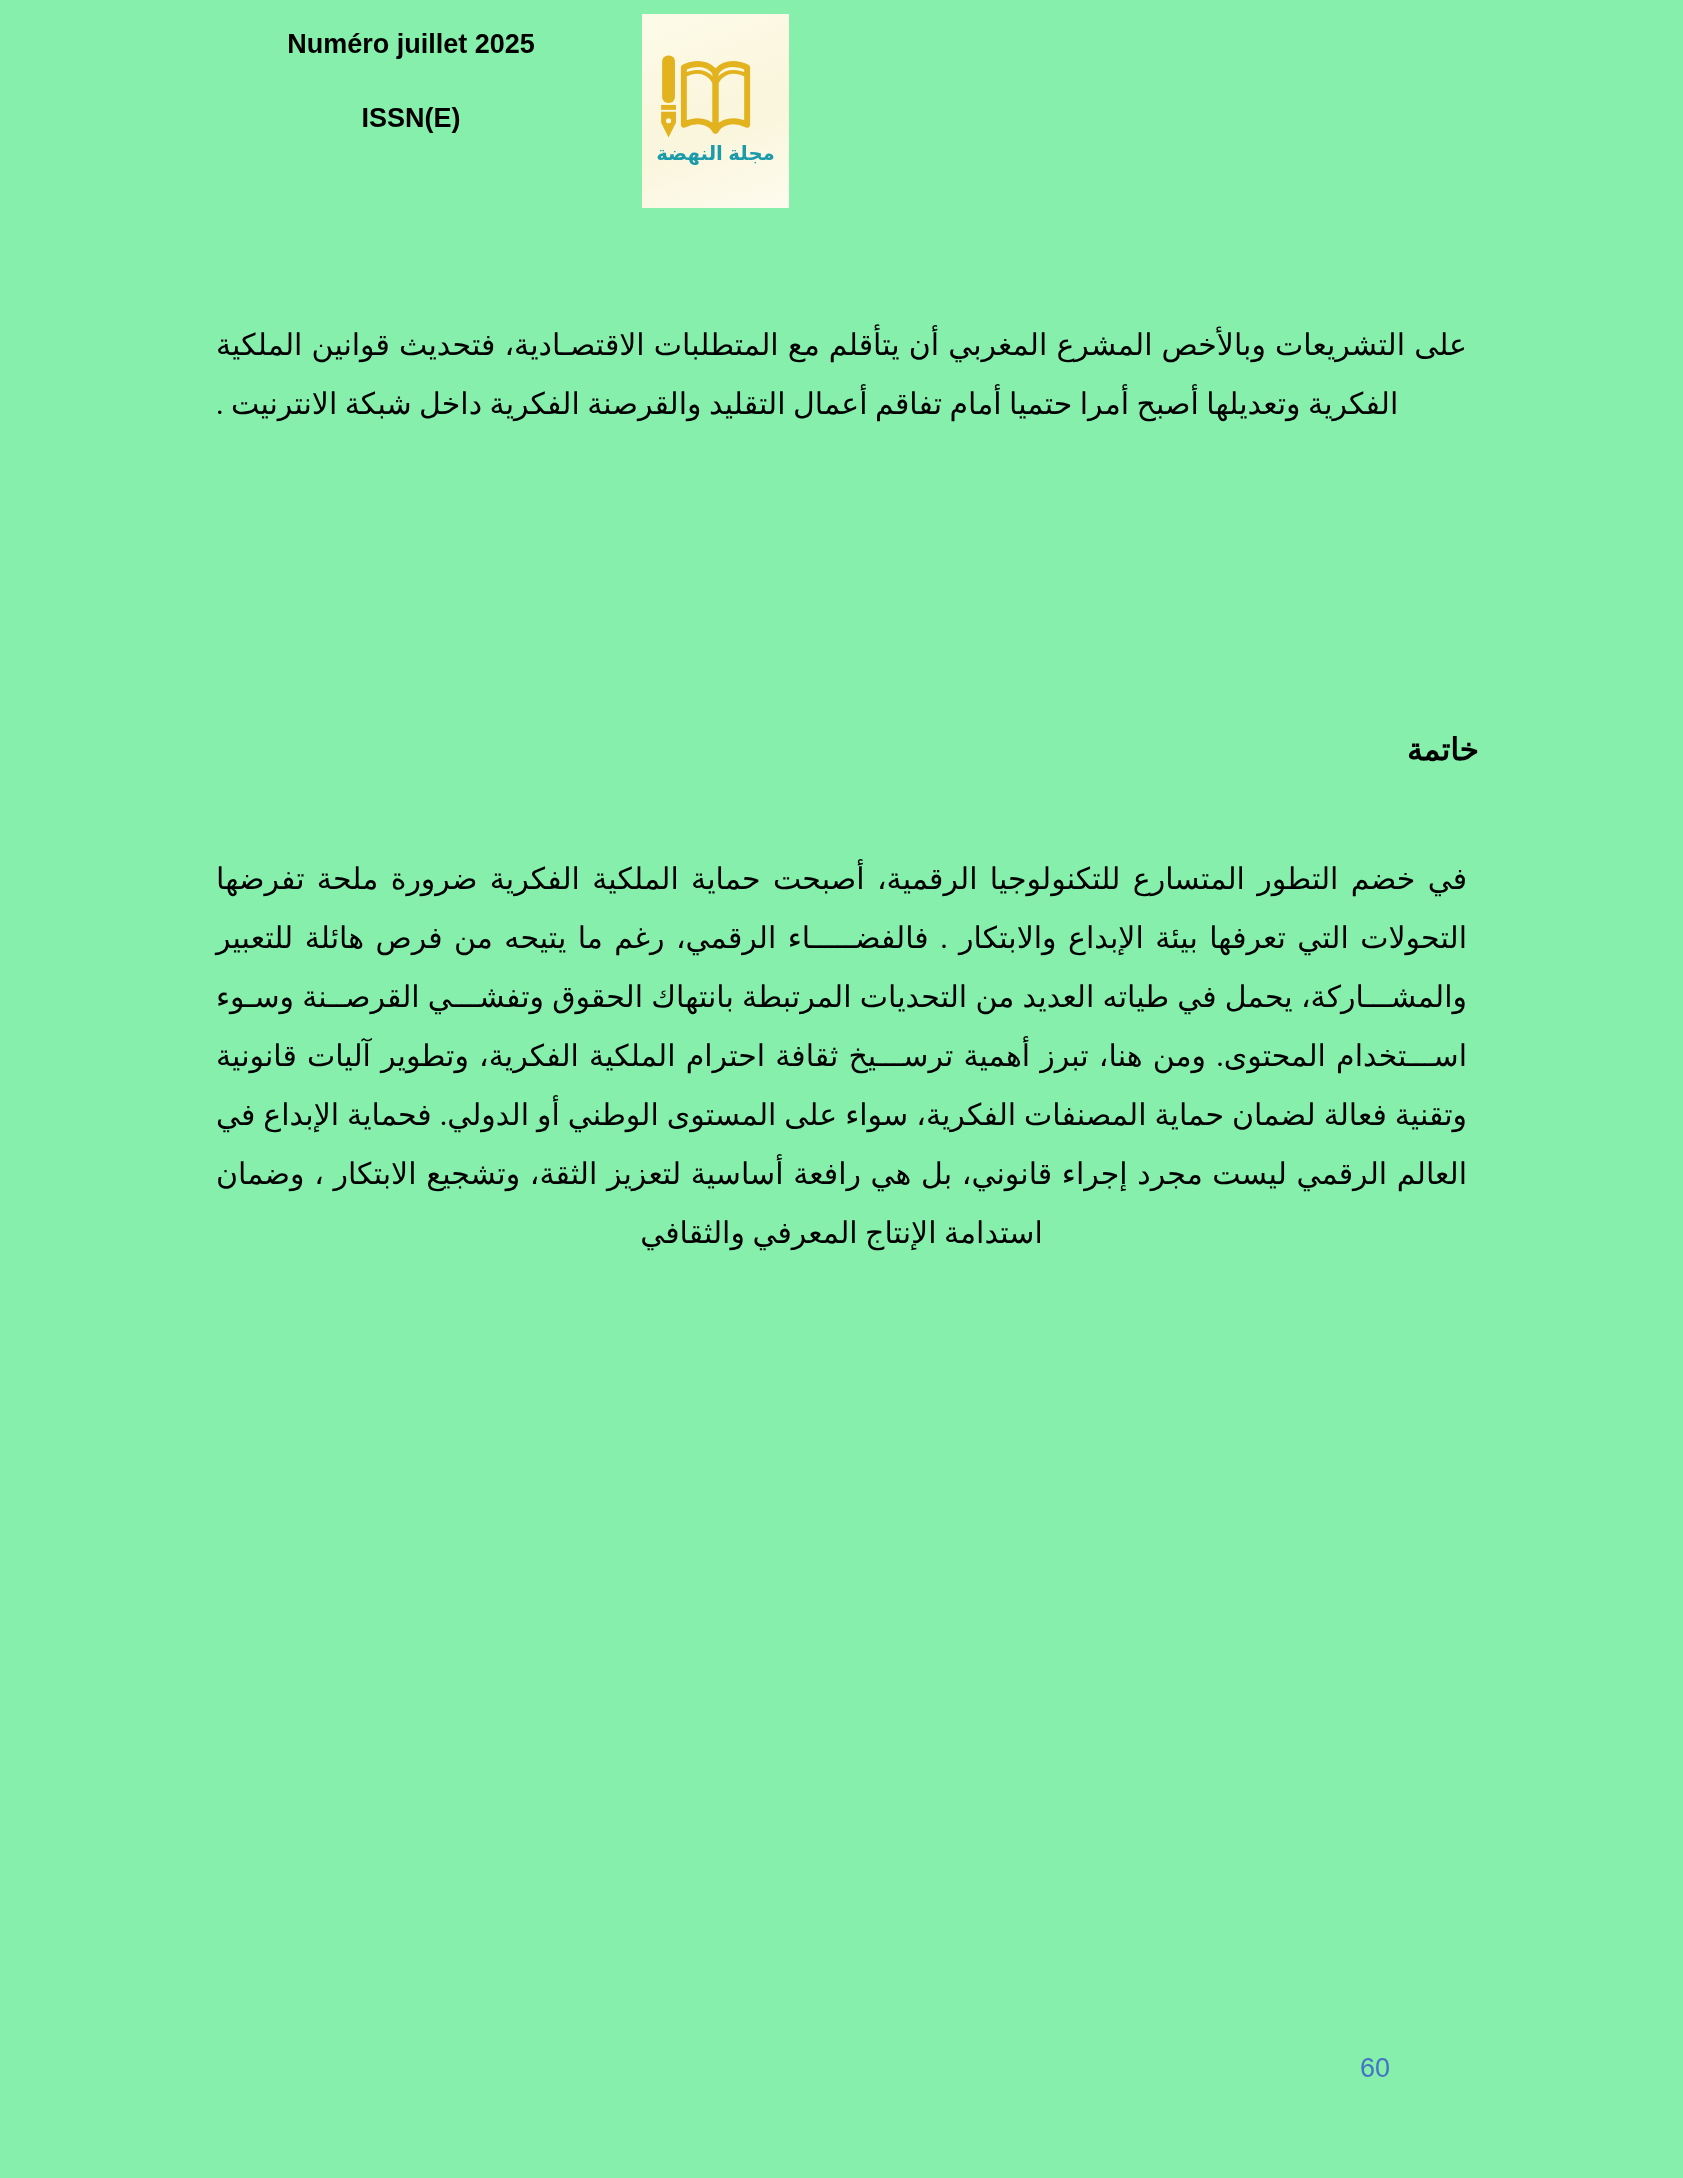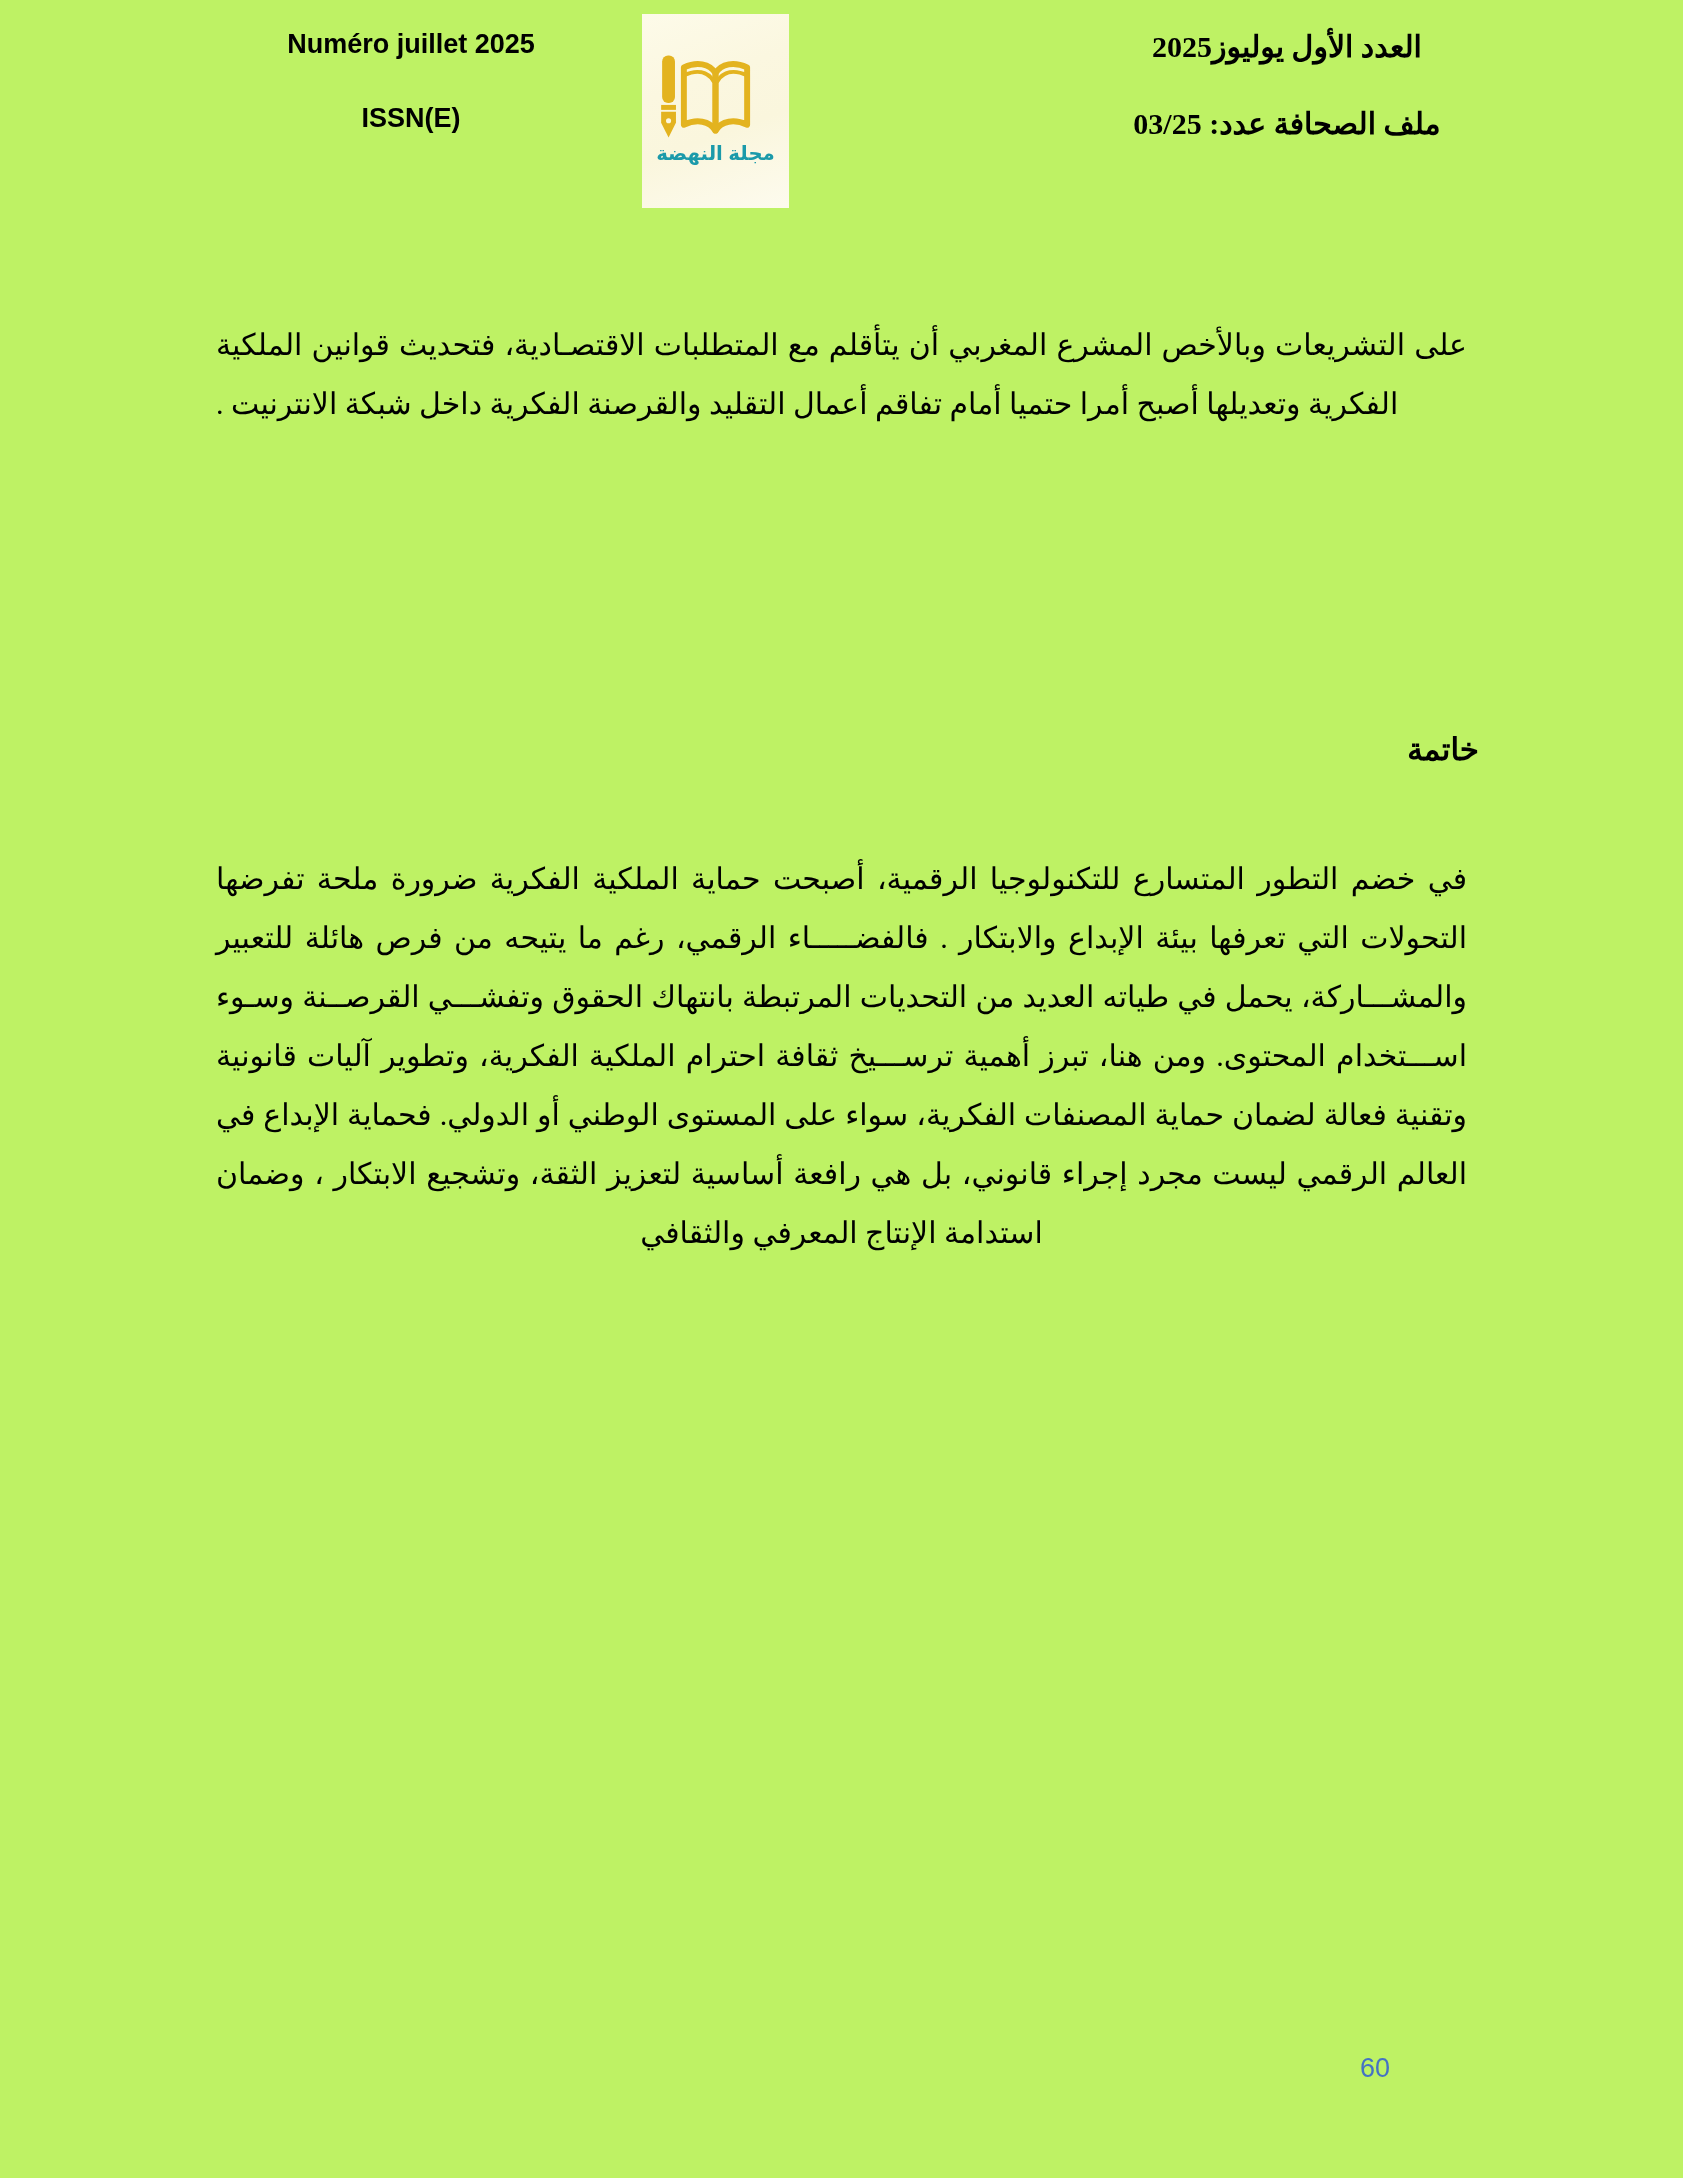--- a/index.html
+++ b/index.html
@@ -5,21 +5,21 @@
 <style>
   html, body {
     margin: 0;
     padding: 0;
     background: #ffffff;
   }
   .page {
     position: relative;
     width: 1683px;
     height: 2178px;
-    background: #bef264;
+    background: #86efac;
     overflow: hidden;
     font-family: "Liberation Serif", "DejaVu Serif", serif;
   }
 
   
   .header {
     position: absolute;
     top: 0;
     left: 0;
     width: 1683px;
@@ -140,25 +140,20 @@
           <path d="M42 54 C 55 48, 68 50, 74 60 L74 118 C 68 108, 55 106, 42 112 Z"></path>
           <path d="M106 54 C 93 48, 80 50, 74 60 L74 118 C 80 108, 93 106, 106 112 Z"></path>
           <path d="M42 62 C 55 56, 66 58, 72 68" stroke-width="4"></path>
           <path d="M106 62 C 93 56, 82 58, 76 68" stroke-width="4"></path>
         </g>
 
         <text x="74" y="148" text-anchor="middle" fill="#1B9AAA" font-family="Liberation Sans, DejaVu Sans, sans-serif" font-size="20" font-weight="bold" direction="rtl">مجلة النهضة</text>
       </svg>
     </div>
 
-    <div class="hdr-right">
-      <div class="hdr-line ar">العدد الأول يوليوز2025</div>
-      <div class="hdr-gap"></div>
-      <div class="hdr-line ar">ملف الصحافة عدد: 03/25</div>
-    </div>
 
   </div>
 
   <div class="content">
 
     <p class="para jl-left">على التشريعات وبالأخص المشرع المغربي أن يتأقلم مع المتطلبات الاقتصـادية، فتحديث قوانين الملكية الفكرية وتعديلها أصبح أمرا حتميا أمام تفاقم أعمال التقليد والقرصنة الفكرية داخل شبكة الانترنيت .</p>
 
     <div class="spacer-a"></div>
 
     <h2 class="section-title">خاتمة</h2>

